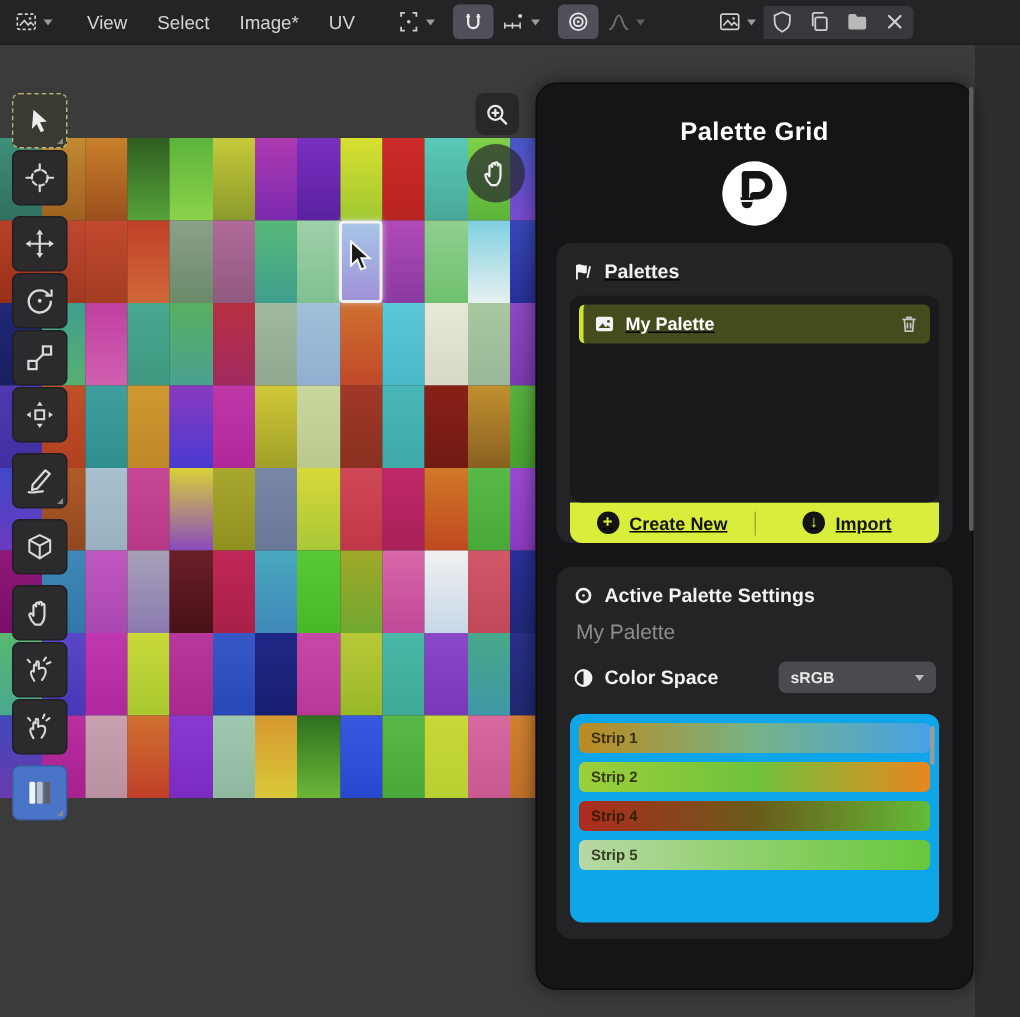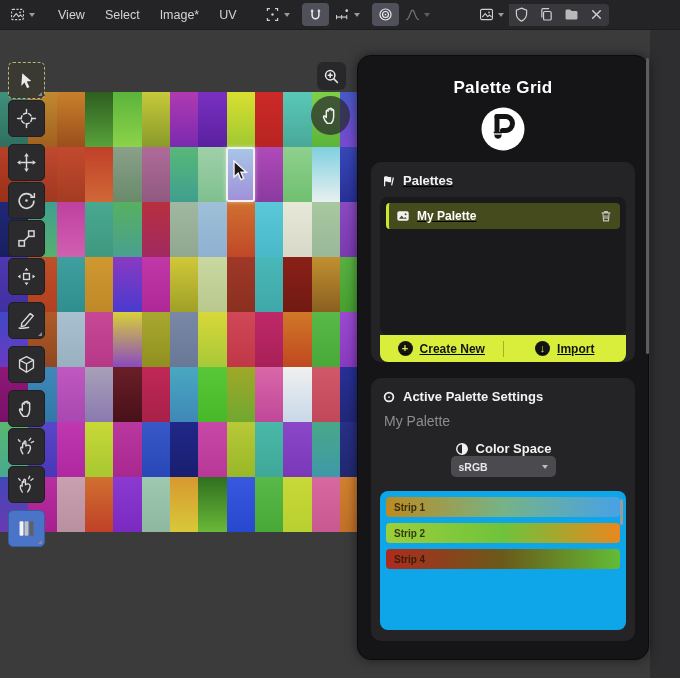--- a/index.html
+++ b/index.html
@@ -54,21 +54,21 @@
   .listbox{background:#1a1a1c;border-radius:8px;margin:0 -2px;padding:6px;height:138px;position:relative;}
   .pal-row{display:flex;align-items:center;height:26px;background:#454b1d;border-radius:4px;border-left:3px solid #cde62e;padding:0 7px;gap:7px;}
   .pal-row .nm{color:#fff;font-size:12px;font-weight:bold;flex:1;}
   .pal-row svg{width:14px;height:14px;}
   .lime-bar{display:flex;height:27px;background:#d9ee3b;border-radius:0 0 8px 8px;margin:0 -2px;align-items:center;}
   .lime-half{flex:1;display:flex;align-items:center;justify-content:center;gap:7px;color:#141414;font-size:12px;font-weight:bold;}
   .lime-div{width:1px;height:16px;background:rgba(0,0,0,.25);}
   .blk-circ{width:15px;height:15px;border-radius:50%;background:#141414;display:flex;align-items:center;justify-content:center;color:#d9ee3b;font-size:11px;font-weight:bold;line-height:1;}
   .pal-card{padding-bottom:0;text-decoration:underline;}
   .set-name{color:#8d8d8d;font-size:14px;margin:2px 0 12px 2px;}
-  .cs-row{display:flex;align-items:center;margin-bottom:14px;flex-direction:column;}
+  .cs-row{display:flex;align-items:center;margin-bottom:14px;}
   .cs-row .sec-head{margin:0;flex:1;}
   .dropdown{width:105px;height:21px;background:#4b4b4f;border-radius:5px;display:flex;align-items:center;padding:0 8px;color:#e8e8e8;font-size:10.5px;font-weight:bold;}
   .dropdown .chev{margin-left:auto;border-top-color:#bdbdbd;}
   .striplist{background:#0ea5e9;border-radius:8px;margin:0 -2px;padding:6px;height:139px;overflow:hidden;position:relative;}
   .strip{height:20px;border-radius:4px;margin-bottom:6px;display:flex;align-items:center;padding:0 8px;color:rgba(30,26,6,.82);font-size:10px;font-weight:bold;}
   .list-thumb{position:absolute;right:3px;top:8px;width:3px;height:26px;background:#9a9a9a;border-radius:2px;}
 </style>
 </head>
 <body>
 
@@ -488,18 +488,21 @@
       <div class="striplist" id="striplist">
           <div class="strip" style="background: linear-gradient(90deg, rgb(189, 138, 32), rgb(118, 179, 135), rgb(71, 162, 230));">
             <span>Strip 1</span>
           </div>
           <div class="strip" style="background: linear-gradient(90deg, rgb(156, 207, 58), rgb(111, 195, 60), rgb(232, 135, 31));">
             <span>Strip 2</span>
           </div>
           <div class="strip" style="background: linear-gradient(90deg, rgb(174, 42, 30), rgb(106, 90, 26), rgb(99, 188, 55));">
             <span>Strip 4</span>
           </div>
+          <div class="strip" style="background: linear-gradient(90deg, rgb(183, 216, 166), rgb(142, 208, 106), rgb(103, 199, 60));">
+            <span>Strip 5</span>
+          </div>
           <div class="list-thumb"></div>
         </div>
     </div>
   </div>
 
 </div>
 
 </body></html>

